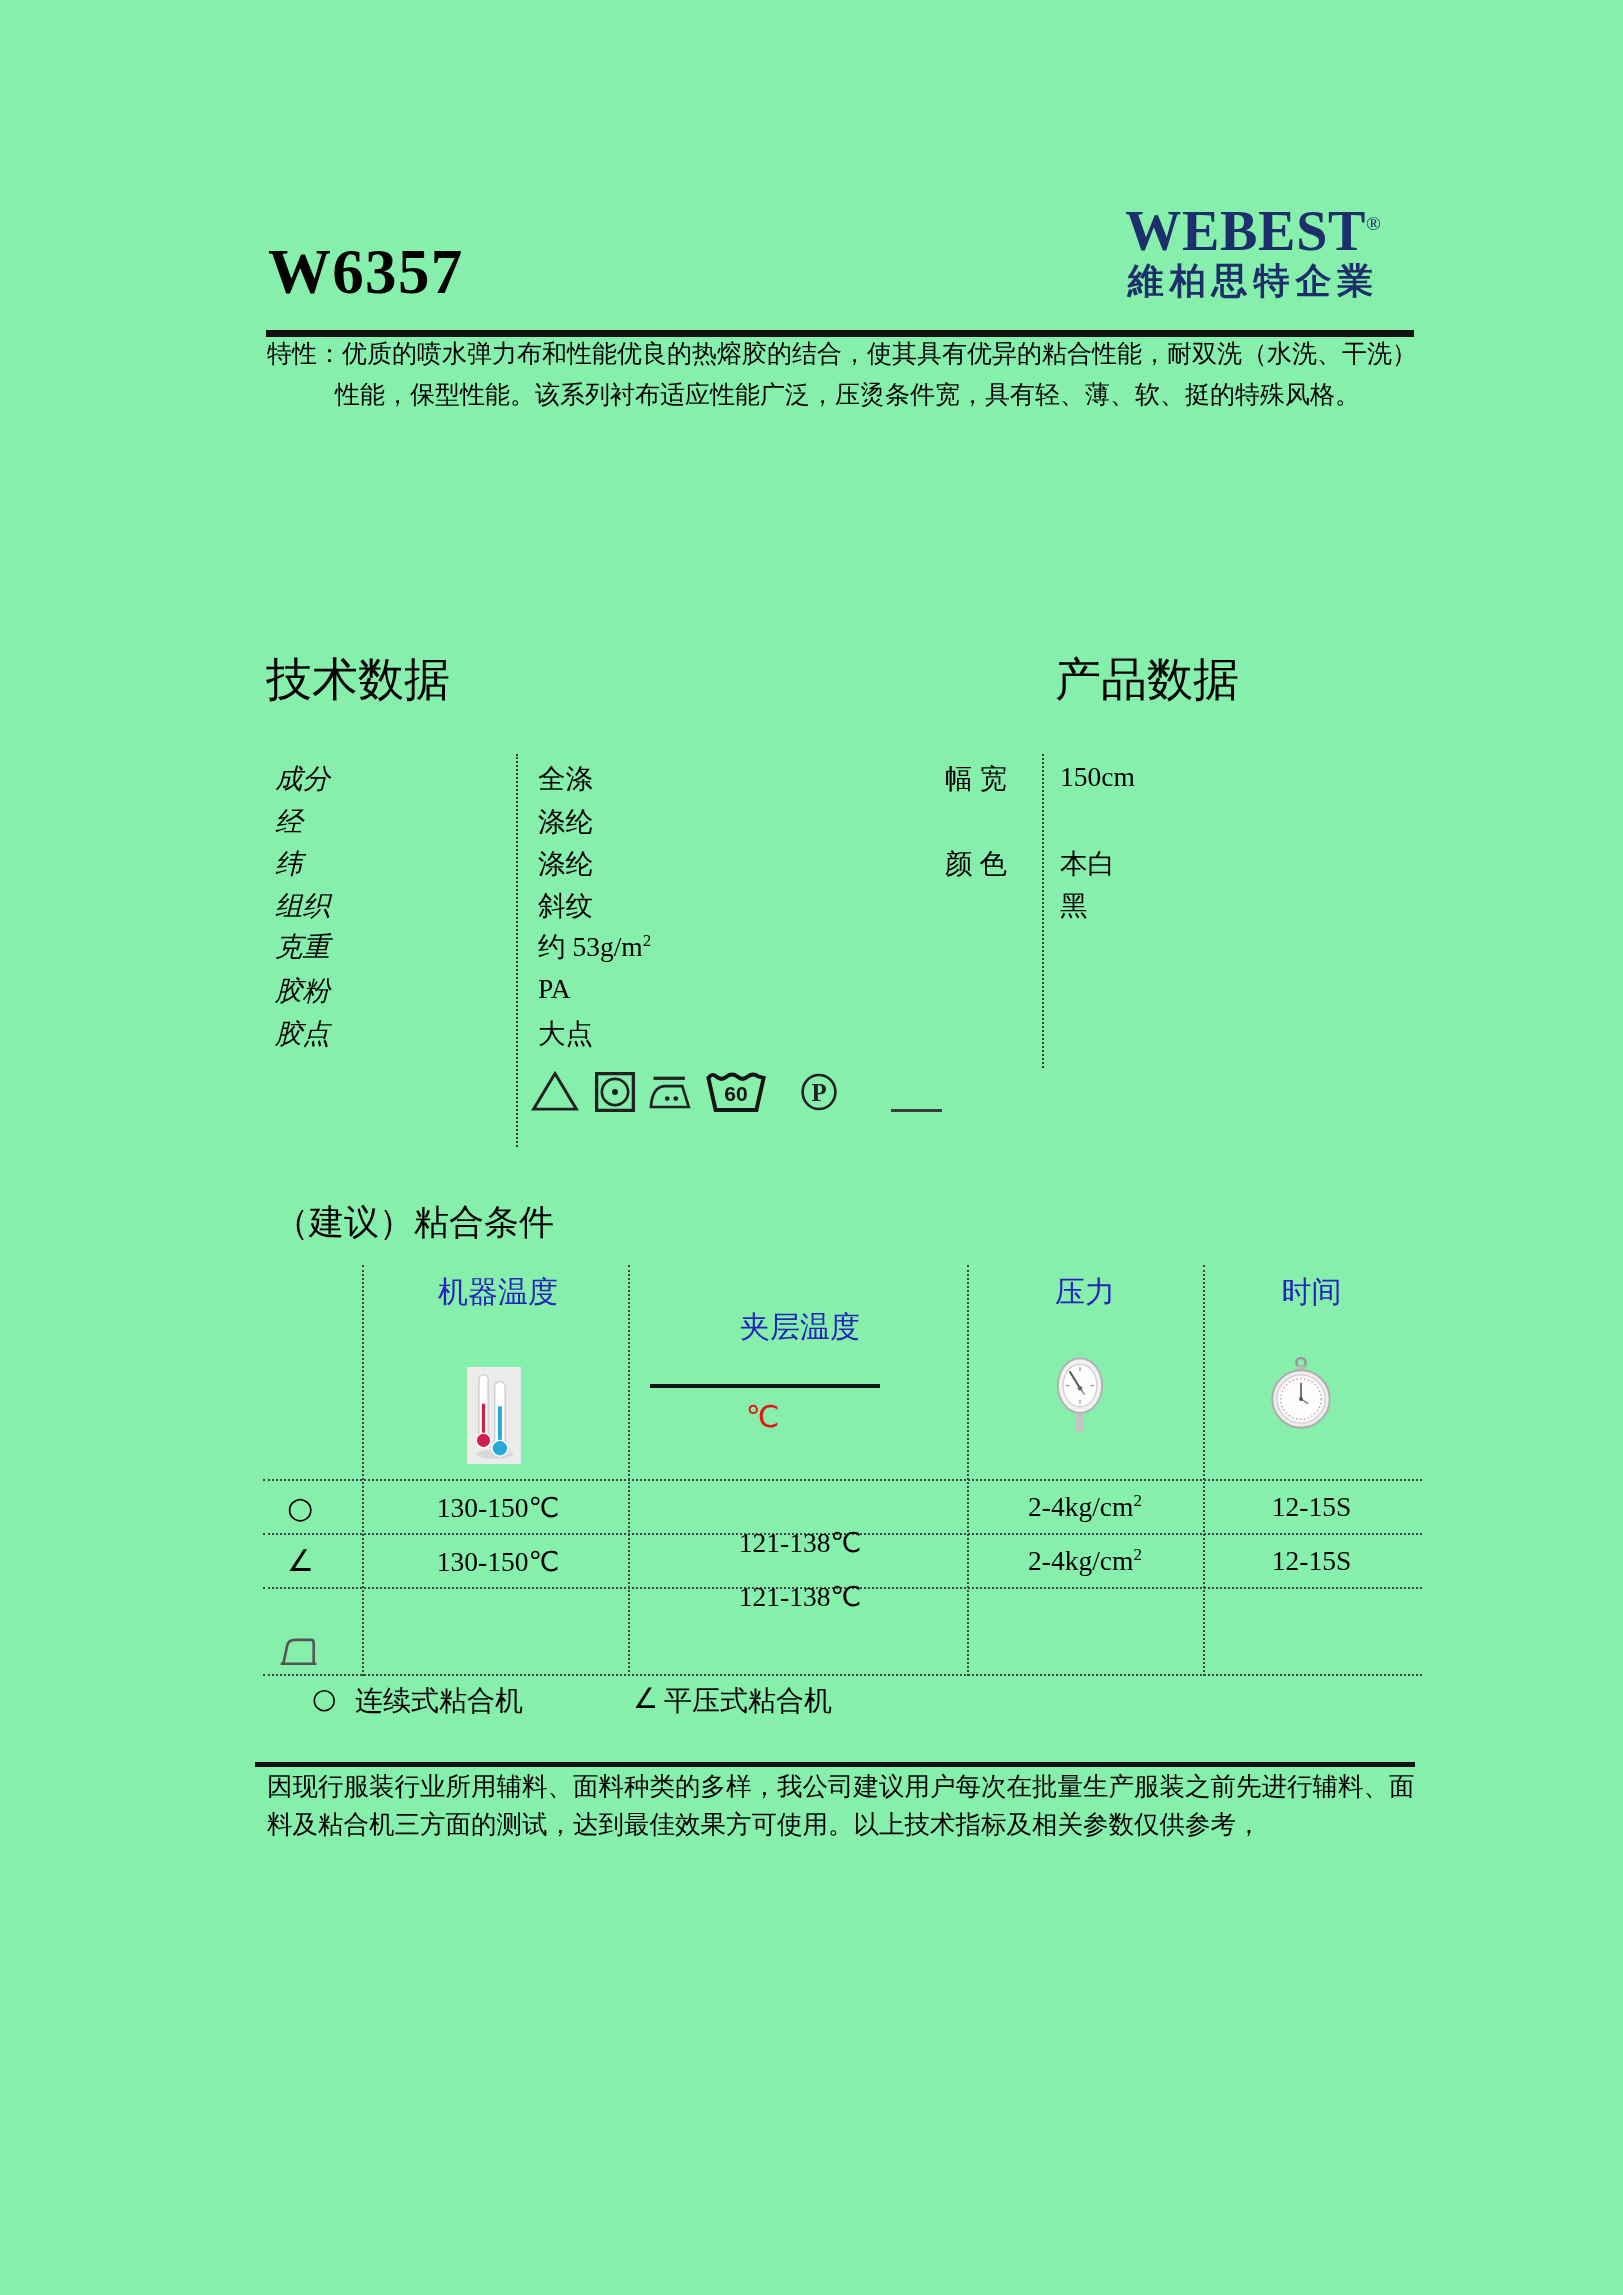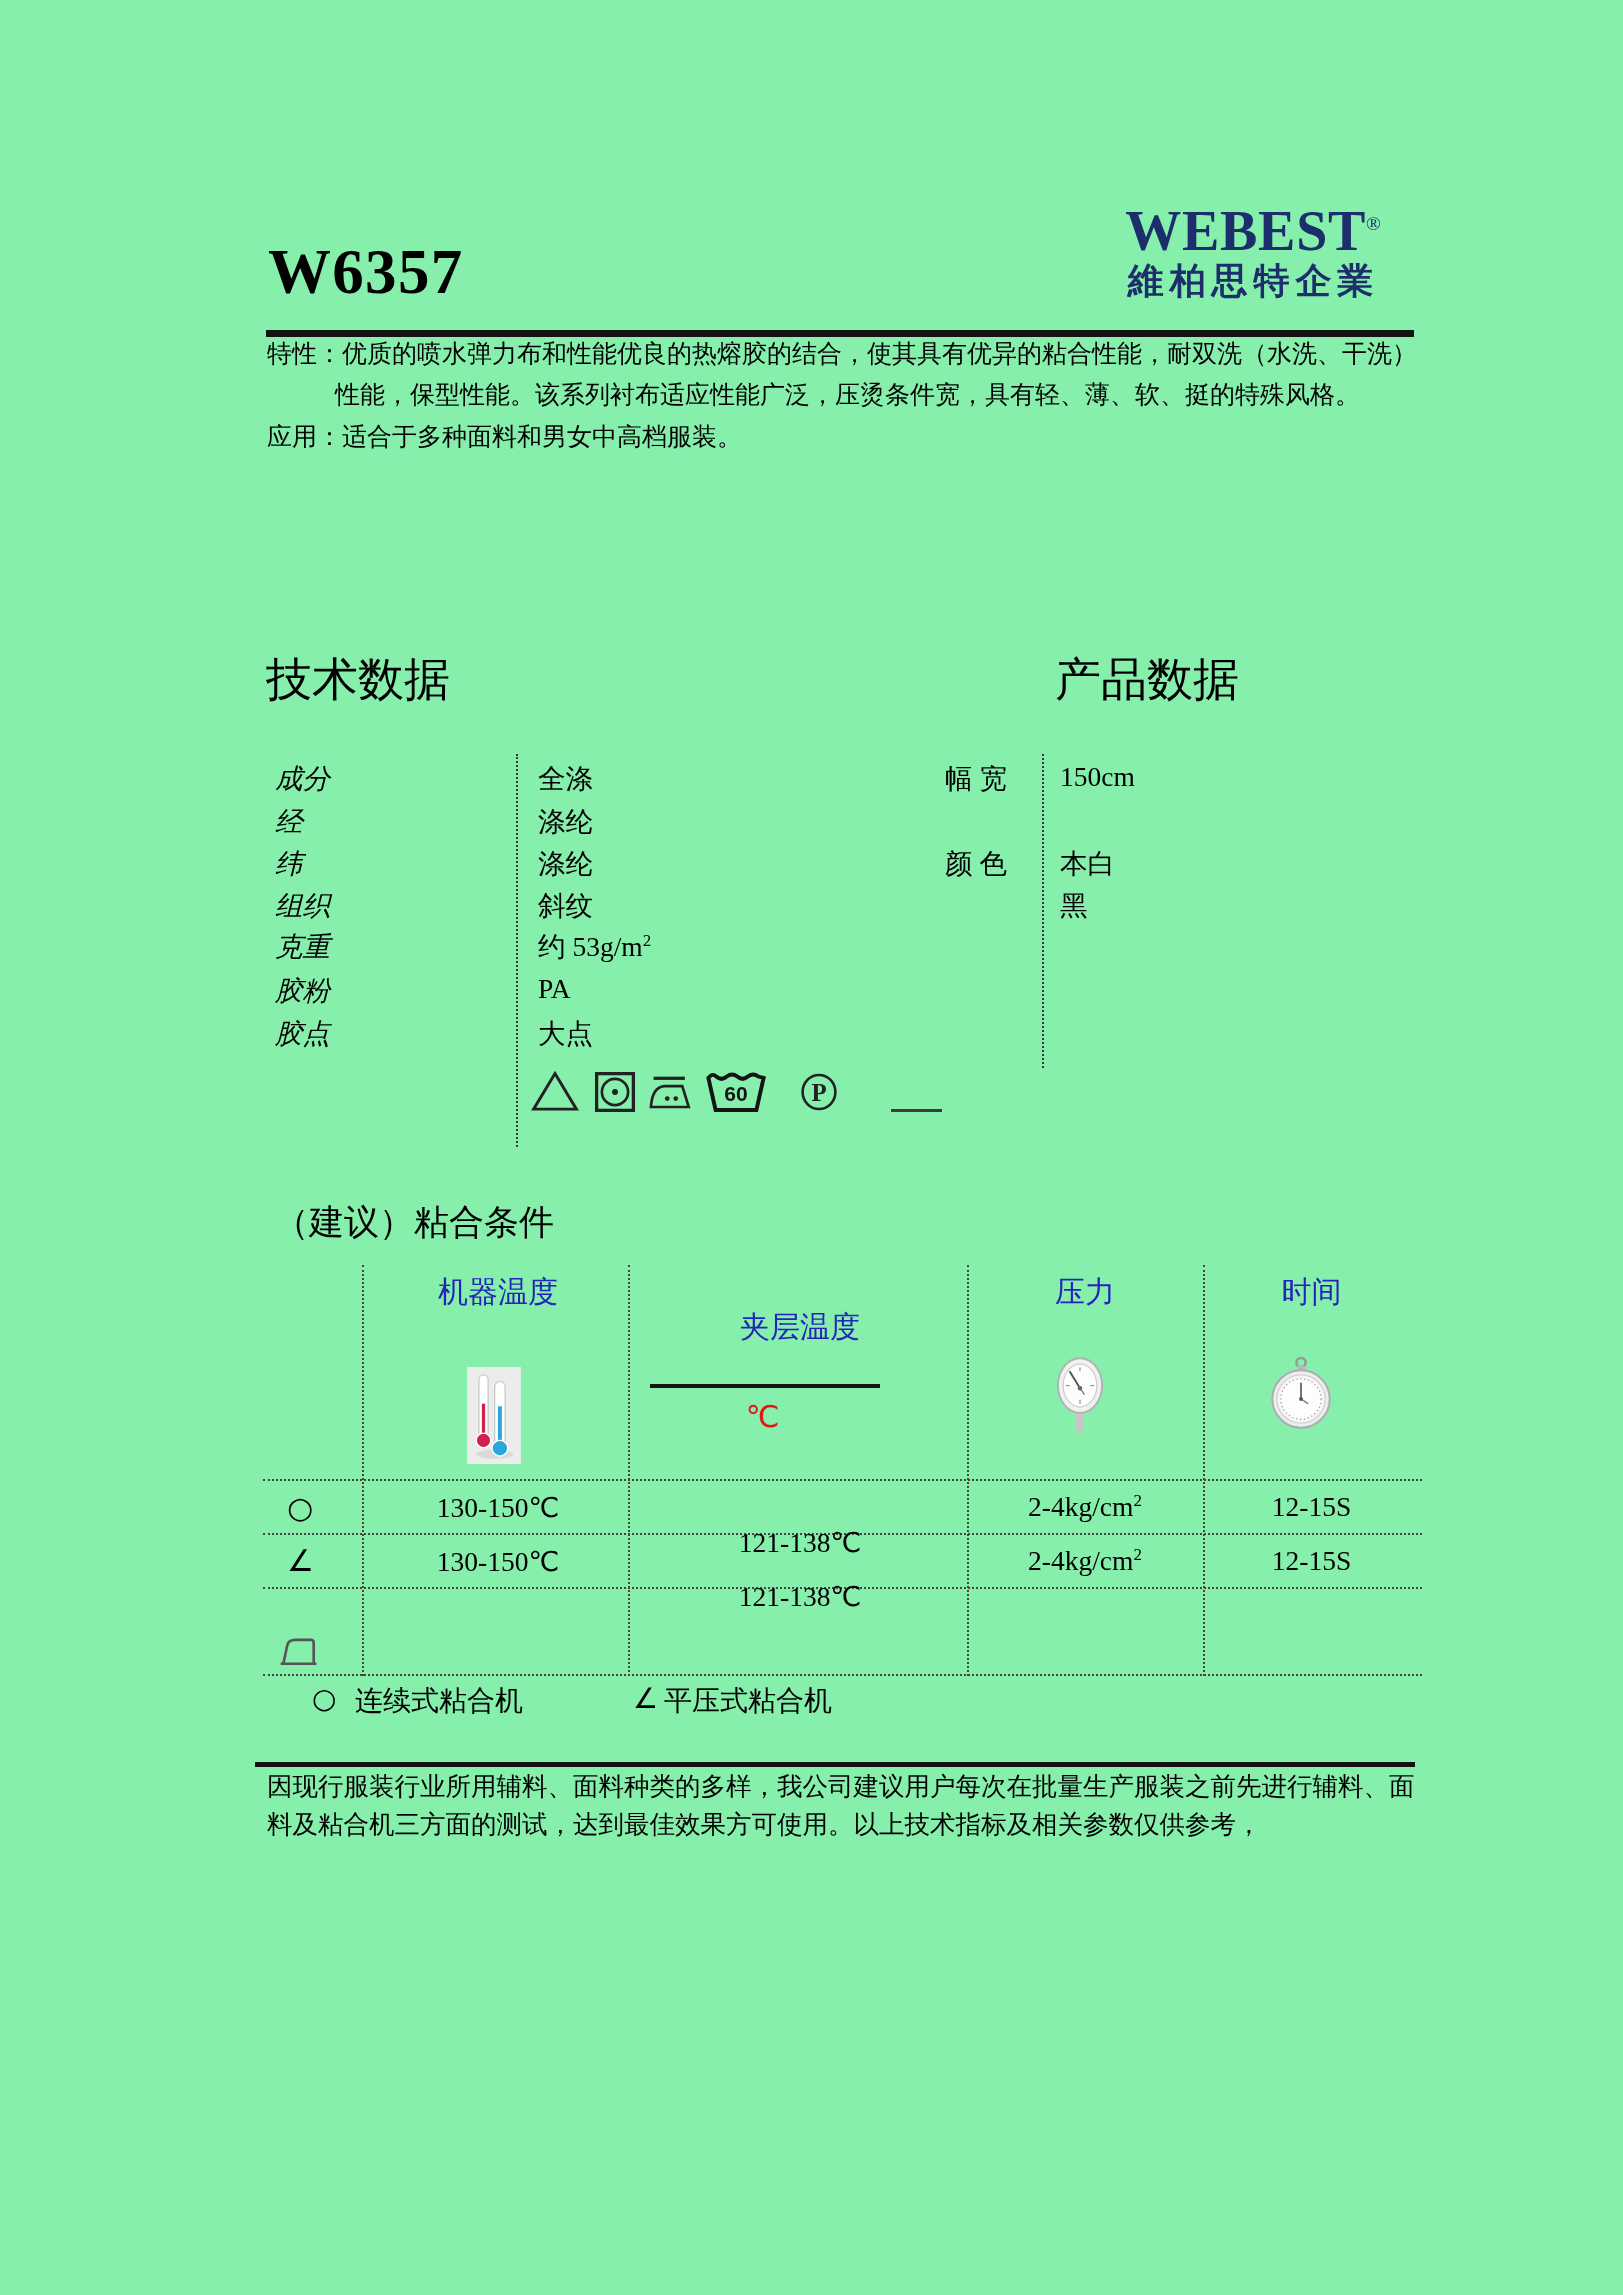--- a/index.html
+++ b/index.html
@@ -70,21 +70,20 @@
 
   <div class="abs product-code">W6357</div>
   <div class="abs logo">
     <div class="logo-brand"><span>WEBEST</span><span class="logo-reg">®</span></div>
     <div class="logo-company">維柏思特企業</div>
   </div>
   <div class="abs rule-top"></div>
 
   <div class="abs intro-line intro1">特性：优质的喷水弹力布和性能优良的热熔胶的结合，使其具有优异的粘合性能，耐双洗（水洗、干洗）</div>
   <div class="abs intro-line intro2">性能，保型性能。该系列衬布适应性能广泛，压烫条件宽，具有轻、薄、软、挺的特殊风格。</div>
-  <div class="abs intro-line intro3">应用：适合于多种面料和男女中高档服装。</div>
 
   <div class="abs sec-title tech-title">技术数据</div>
   <div class="abs sec-title prod-title">产品数据</div>
 
   <div class="abs t-label" style="top:761px">成分</div>
   <div class="abs t-value" style="top:761px">全涤</div>
   <div class="abs t-label" style="top:804px">经</div>
   <div class="abs t-value" style="top:804px">涤纶</div>
   <div class="abs t-label" style="top:846px">纬</div>
   <div class="abs t-value" style="top:846px">涤纶</div>

